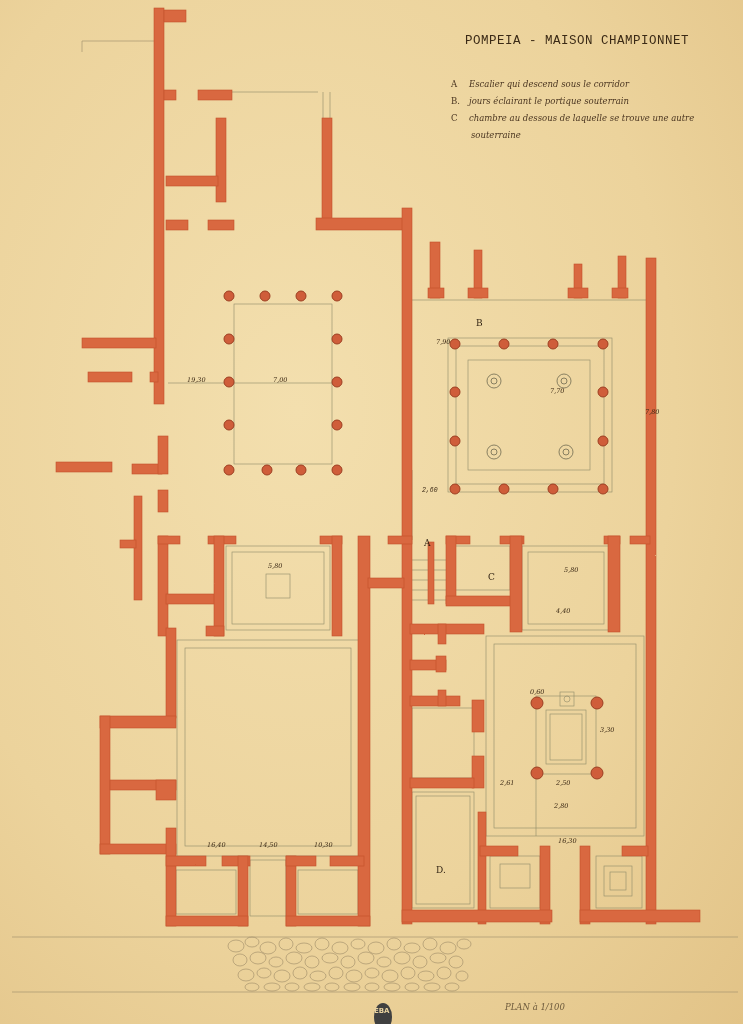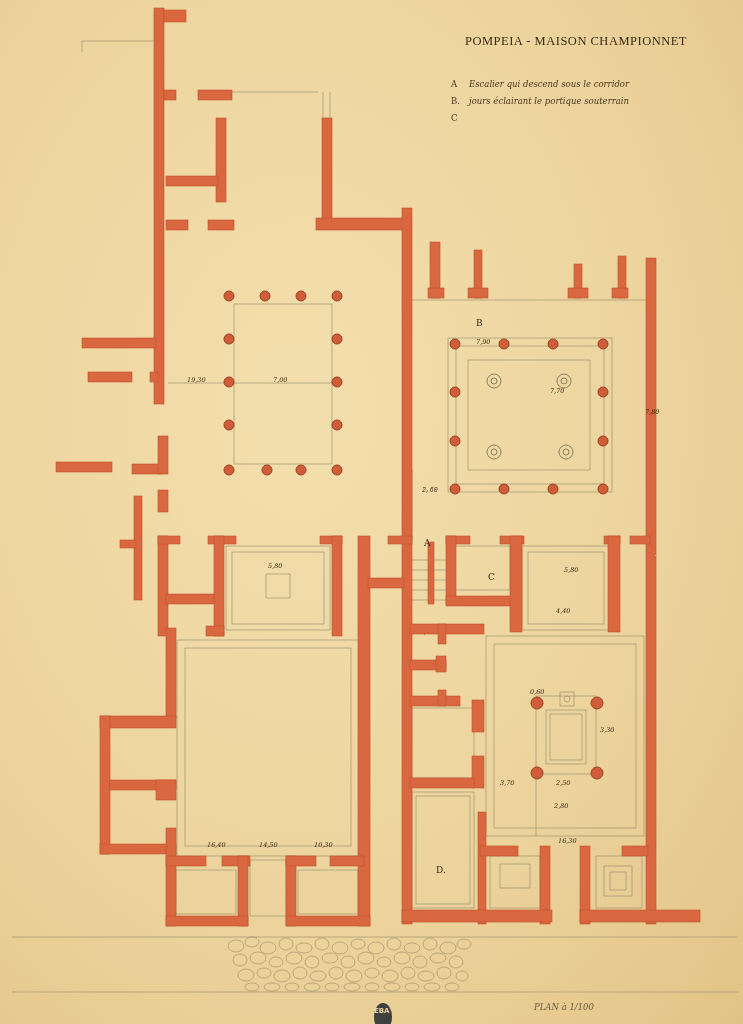--- a/index.html
+++ b/index.html
@@ -1,29 +1,29 @@
 <!DOCTYPE html>
 <html><head>
 <meta charset="utf-8">
 <style>
   html, body { margin: 0; padding: 0; background: #e9d3a0; }
   body { width: 743px; height: 1024px; position: relative; overflow: hidden;
          font-family: "DejaVu Serif", serif; }
   .sheet { position: absolute; left: 0; top: 0; width: 743px; height: 1024px;
            background: radial-gradient(ellipse at 40% 40%, #f3dfae 0%, #ecd39c 60%, #e2c387 100%); }
   svg { position: absolute; left: 0; top: 0; }
-  .title { position: absolute; left: 465px; top: 34px; font-family: Liberation Serif, serif;
+  .title { position: absolute; left: 465px; top: 34px; font-family: Liberation Mono, monospace;
            font-size: 12.5px; letter-spacing: 0.5px; color: #3b2a16; white-space: nowrap; }
   .legend { position: absolute; left: 451px; top: 76px; width: 280px; font-family: "DejaVu Serif", serif;
             font-style: italic; font-size: 8.5px; color: #4a3520; line-height: 17px; }
   .legend .row { display: flex; gap: 8px; white-space: nowrap; }
   .legend .key { font-style: normal; width: 10px; }
   .legend .cont { padding-left: 20px; }
   .scale { position: absolute; left: 505px; top: 1002px; font-size: 8.5px; font-style: italic;
-           color: #6d5a3c; white-space: nowrap; margin-left: 29px; }
+           color: #6d5a3c; white-space: nowrap; }
   .stamp { position: absolute; left: 374px; top: 1003px; width: 18px; height: 28px; border-radius: 50%;
            background: #404040; color: #e9d3a0; font-family: "DejaVu Sans", sans-serif; font-size: 7px;
            font-weight: bold; text-align: left; line-height: 16px; }
   .lbl { position: absolute; font-family: "DejaVu Serif", serif; font-size: 9px; color: #2d1f10; }
   .dim { position: absolute; font-family: "DejaVu Serif", serif; font-style: italic; font-size: 6.5px; color: #3a2814; }
 </style>
 </head>
 <body>
 
 <div class="sheet"></div>
@@ -277,40 +277,44 @@
   <div class="row">
     <span class="key">A</span>
     <span>Escalier qui descend sous le corridor</span>
   </div>
   <div class="row">
     <span class="key">B.</span>
     <span>jours éclairant le portique souterrain</span>
   </div>
   <div class="row">
     <span class="key">C</span>
+    <span>chambre au dessous de laquelle se trouve une autre</span>
+  </div>
+  <div class="row cont">
+    <span>souterraine</span>
   </div>
 </div>
 
 <div class="lbl" style="left:424px;top:538px;">A</div>
 <div class="lbl" style="left:476px;top:318px;">B</div>
 <div class="lbl" style="left:488px;top:572px;">C</div>
 <div class="lbl" style="left:436px;top:865px;">D.</div>
 
 <div class="dim" style="left:187px;top:376px;">19,30</div>
 <div class="dim" style="left:273px;top:376px;">7,00</div>
-<div class="dim" style="left:436px;top:338px;margin-left:40px;">7,90</div>
+<div class="dim" style="left:436px;top:338px;">7,90</div>
 <div class="dim" style="left:516px;top:387px;margin-left:34px;">7,70</div>
 <div class="dim" style="left:612px;top:408px;margin-left:33px;">7,80</div>
 <div class="dim" style="left:422px;top:487px;font-family:Liberation Mono, monospace;">2,60</div>
 <div class="dim" style="left:268px;top:562px;">5,80</div>
 <div class="dim" style="left:564px;top:566px;">5,80</div>
 <div class="dim" style="left:556px;top:607px;">4,40</div>
 <div class="dim" style="left:530px;top:688px;">0,60</div>
 <div class="dim" style="left:600px;top:726px;">3,30</div>
-<div class="dim" style="left:500px;top:779px;">3,70</div>
+<div class="dim" style="left:500px;top:779px;">2,61</div>
 <div class="dim" style="left:556px;top:779px;">2,50</div>
 <div class="dim" style="left:530px;top:802px;margin-left:24px;">2,80</div>
 <div class="dim" style="left:558px;top:837px;">16,30</div>
 <div class="dim" style="left:207px;top:841px;">16,40</div>
 <div class="dim" style="left:259px;top:841px;">14,50</div>
 <div class="dim" style="left:314px;top:841px;">10,30</div>
 
 <div class="stamp">EBA</div>
 <div class="scale">PLAN à 1/100</div>
 

